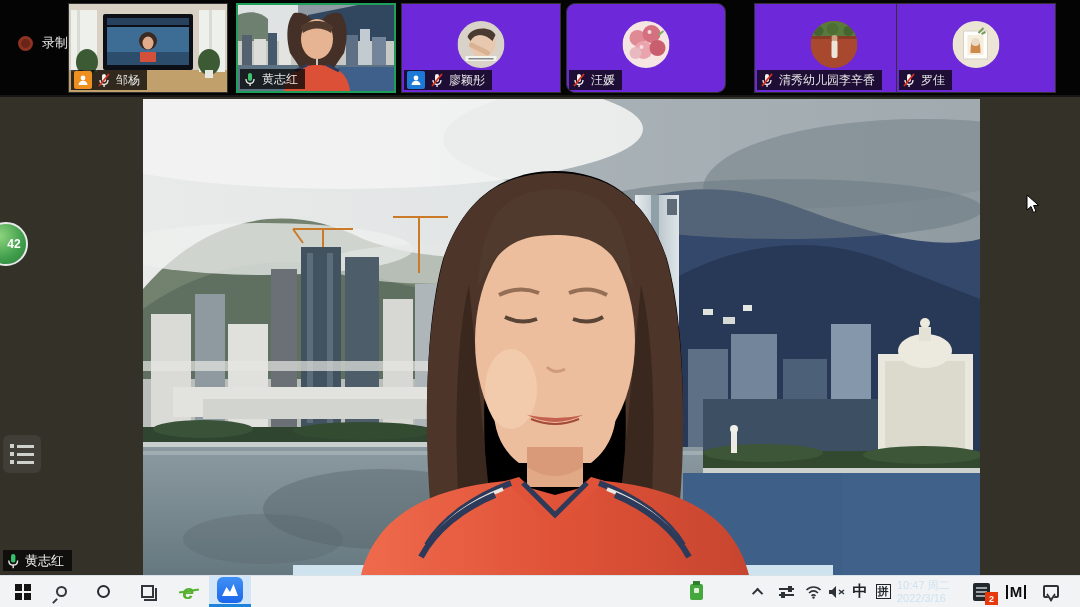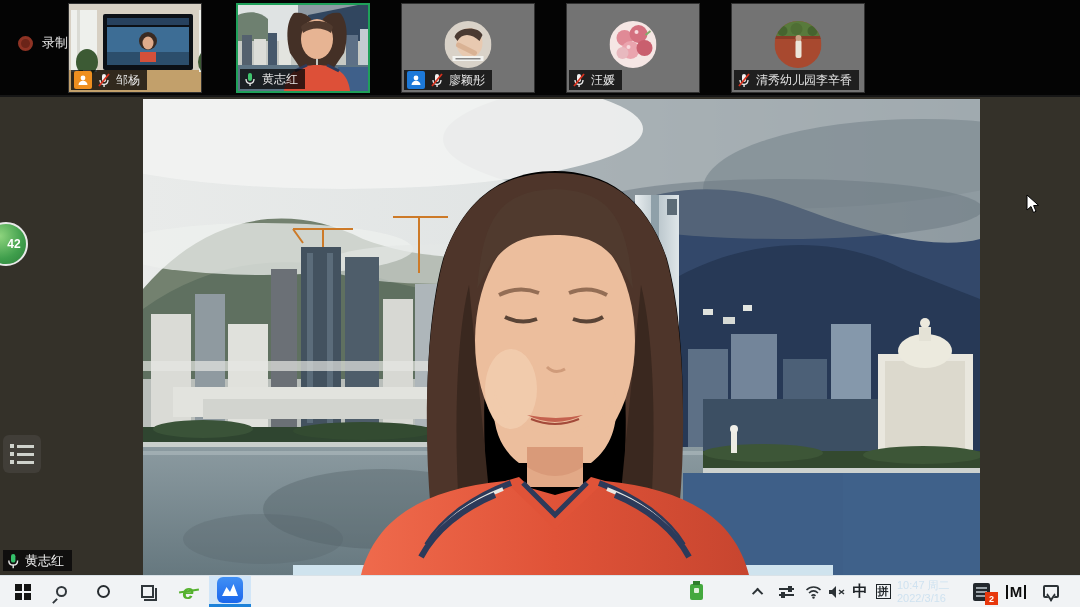--- a/index.html
+++ b/index.html
@@ -5,23 +5,23 @@
   html,body{margin:0;padding:0;background:#000;}
   *{box-sizing:border-box;}
   .screen{position:relative;width:1080px;height:607px;overflow:hidden;
     font-family:"Liberation Sans","DejaVu Sans",sans-serif;background:#343129;}
 
   
   .top-strip{position:absolute;left:0;top:0;width:1080px;height:97px;background:#040404;border-bottom:2px solid #161616;}
   .rec{position:absolute;left:18px;top:34px;display:flex;align-items:center;gap:9px;}
   .rec-dot{width:15px;height:15px;border-radius:50%;border:3px solid #8e3324;background:#6b2418;}
   .rec-label{color:#e8e8e8;font-size:13px;}
-  .thumb{position:absolute;top:3px;width:134px;height:90px;background:#737373;border:1px solid #323232;overflow:hidden;font-family:Liberation Mono, monospace;}
+  .thumb{position:absolute;top:3px;width:160px;height:90px;background:#6d28d9;border:1px solid #323232;overflow:hidden;font-family:Liberation Mono, monospace;}
   .thumb.active{border:2px solid #1fa05a;}
-  .t1{left:68px;}.t2{left:236px;}.t3{left:401px;}.t4{left:566px;}.t5{left:731px;}.t6{left:896px;}
+  .t1{left:68px;}.t2{left:236px;}.t3{left:401px;}.t4{left:566px;border-radius:9px;}.t5{left:754px;}.t6{left:896px;}
   .avatar{position:absolute;left:50%;top:17px;transform:translateX(-50%);width:47px;height:47px;border-radius:50%;overflow:hidden;}
   .nbadge{position:absolute;left:2px;bottom:2px;height:20px;display:flex;align-items:center;gap:5px;
     background:rgba(8,8,8,.78);padding:0 7px 0 3px;color:#e6e6e6;font-size:12px;white-space:nowrap;}
   .pbadge{width:18px;height:18px;border-radius:2px;display:flex;align-items:center;justify-content:center;}
   .pbadge.orange{background:#ef8f1f;}
   .pbadge.blue{background:#1d79d8;}
 
   
   .stage{position:absolute;left:0;top:97px;width:1080px;height:478px;background:#343129;}
   .video{position:absolute;left:143px;top:2px;width:837px;height:476px;overflow:hidden;background:#9aa3a6;}
@@ -239,20 +239,41 @@
         <svg width="14" height="15" viewBox="0 0 14 15">
           <rect x="5" y="1" width="4" height="8" rx="2" fill="#f0f0f0"></rect>
           <path d="M3 7c0 3 1.7 4.3 4 4.3S11 10 11 7" stroke="#f0f0f0" stroke-width="1.3" fill="none"></path>
           <rect x="6.4" y="11" width="1.3" height="3" fill="#f0f0f0"></rect>
           <line x1="2" y1="13" x2="12" y2="1" stroke="#d8321e" stroke-width="1.8"></line>
         </svg>
         <span>清秀幼儿园李辛香</span>
       </div>
     </div>
 
+    <div class="thumb t6">
+      <div class="avatar">
+        <svg width="47" height="47" viewBox="0 0 47 47">
+          <rect width="47" height="47" fill="#ece5d6"></rect>
+          <rect x="11" y="10" width="24" height="28" fill="#fdfdfb" stroke="#d8d2c2" stroke-width="1"></rect>
+          <rect x="15" y="14" width="16" height="20" fill="#f5eedd"></rect>
+          <path d="M18 32c0-8 1-14 5-14s5 6 5 14z" fill="#cf8a4a"></path>
+          <circle cx="23" cy="21" r="4" fill="#e8dcc8"></circle>
+          <path d="M26 12l5-5M29 13l4-2" stroke="#7a9a5a" stroke-width="2"></path>
+        </svg>
+      </div>
+      <div class="nbadge">
+        <svg width="14" height="15" viewBox="0 0 14 15">
+          <rect x="5" y="1" width="4" height="8" rx="2" fill="#f0f0f0"></rect>
+          <path d="M3 7c0 3 1.7 4.3 4 4.3S11 10 11 7" stroke="#f0f0f0" stroke-width="1.3" fill="none"></path>
+          <rect x="6.4" y="11" width="1.3" height="3" fill="#f0f0f0"></rect>
+          <line x1="2" y1="13" x2="12" y2="1" stroke="#d8321e" stroke-width="1.8"></line>
+        </svg>
+        <span>罗佳</span>
+      </div>
+    </div>
   </div>
 
   <div class="stage">
 
     <div class="video">
       <svg width="837" height="476" viewBox="0 0 837 476">
         <defs>
           <linearGradient id="sky" x1="0" y1="0" x2="1" y2="0">
             <stop offset="0" stop-color="#e9ebea"></stop>
               <stop offset="0.55" stop-color="#dfe3e3"></stop>

